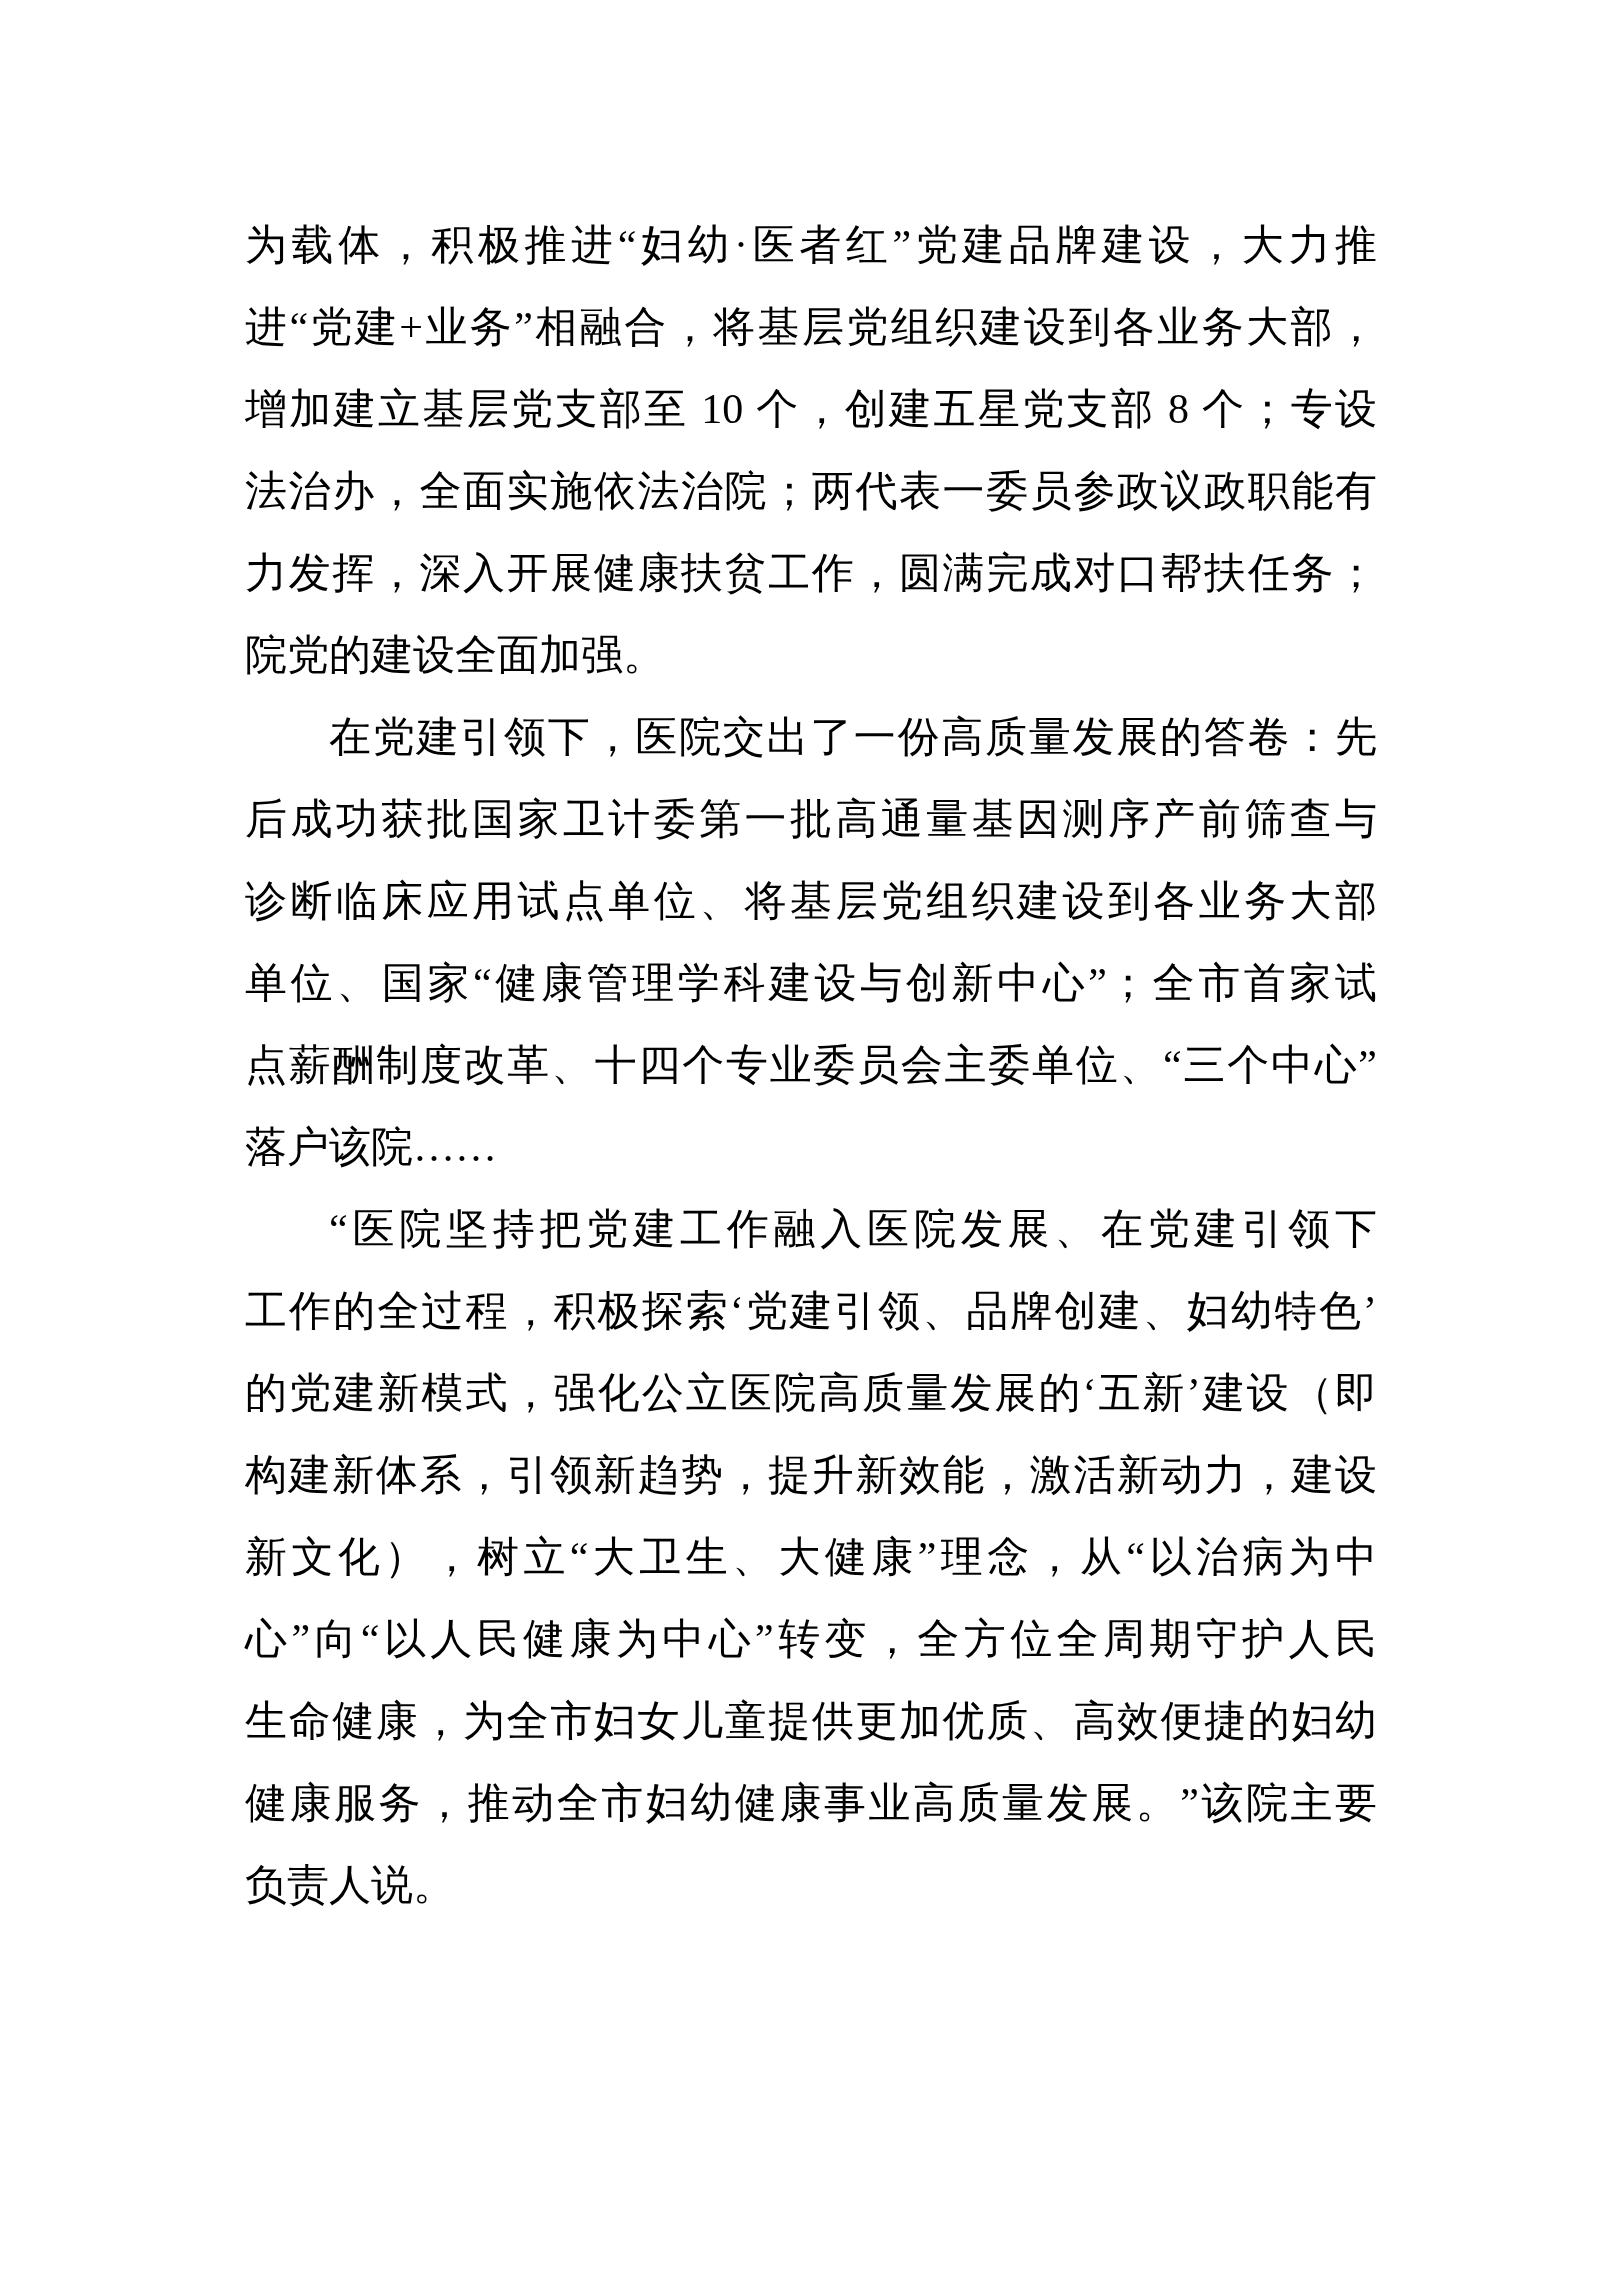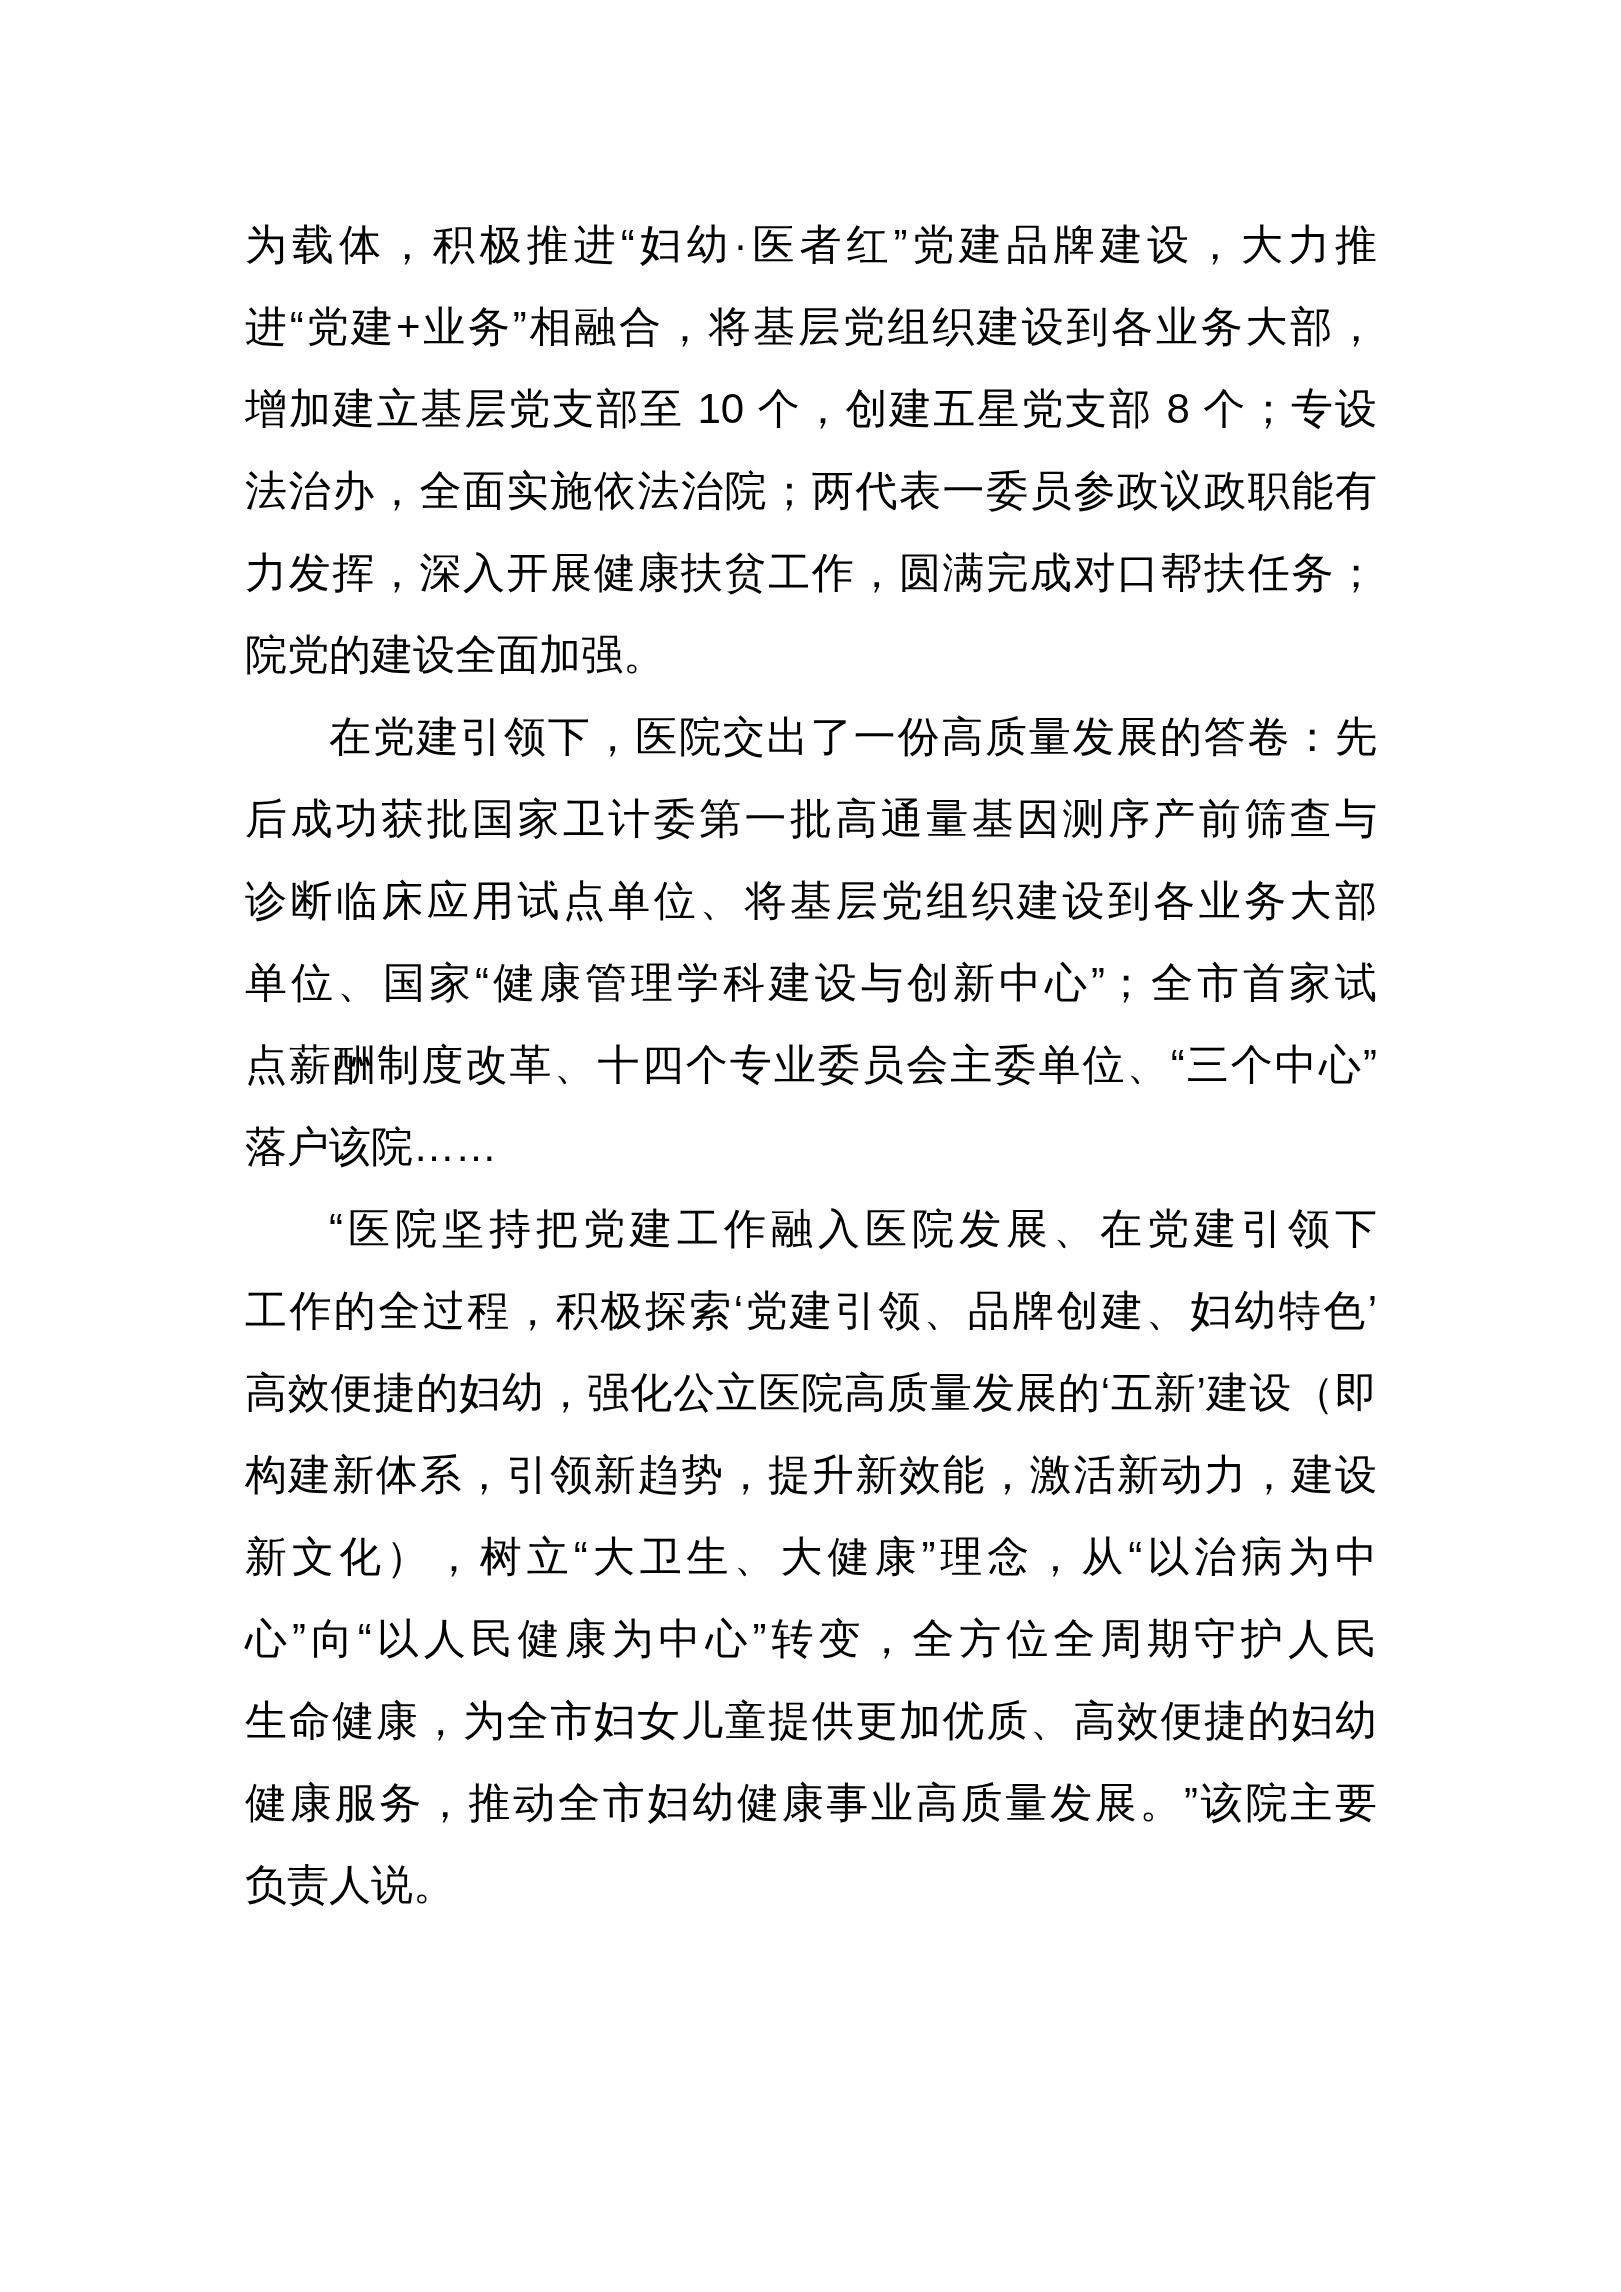--- a/index.html
+++ b/index.html
@@ -21,21 +21,21 @@
     position: absolute;
     left: 245px;
     top: 204px;
     width: 1132px;
   }
   .line {
     height: 82px;
     line-height: 82px;
     font-size: 42px;
     color: #000000;
-    font-family: Liberation Sans, sans-serif;
+    font-family: Liberation Serif, serif;
     text-align: justify;
     text-align-last: justify;
     white-space: nowrap;
   }
   .line.para-end {
     text-align: center;
     text-align-last: left;
   }
   .line.indent {
     padding-left: 84px;
@@ -53,21 +53,21 @@
     <div class="line">力发挥，深入开展健康扶贫工作，圆满完成对口帮扶任务；</div>
     <div class="line para-end">院党的建设全面加强。</div>
     <div class="line indent">在党建引领下，医院交出了一份高质量发展的答卷：先</div>
     <div class="line">后成功获批国家卫计委第一批高通量基因测序产前筛查与</div>
     <div class="line">诊断临床应用试点单位、将基层党组织建设到各业务大部</div>
     <div class="line">单位、国家“健康管理学科建设与创新中心”；全市首家试</div>
     <div class="line">点薪酬制度改革、十四个专业委员会主委单位、“三个中心”</div>
     <div class="line para-end">落户该院……</div>
     <div class="line indent">“医院坚持把党建工作融入医院发展、在党建引领下</div>
     <div class="line">工作的全过程，积极探索‘党建引领、品牌创建、妇幼特色’</div>
-    <div class="line">高效便捷的妇幼，强化公立医院高质量发展的‘五新’建设（即</div>
+    <div class="line">的党建新模式，强化公立医院高质量发展的‘五新’建设（即</div>
     <div class="line">构建新体系，引领新趋势，提升新效能，激活新动力，建设</div>
     <div class="line">新文化），树立“大卫生、大健康”理念，从“以治病为中</div>
     <div class="line">心”向“以人民健康为中心”转变，全方位全周期守护人民</div>
     <div class="line">生命健康，为全市妇女儿童提供更加优质、高效便捷的妇幼</div>
     <div class="line">健康服务，推动全市妇幼健康事业高质量发展。”该院主要</div>
     <div class="line para-end">负责人说。</div>
   </div>
 </div>
 
 

